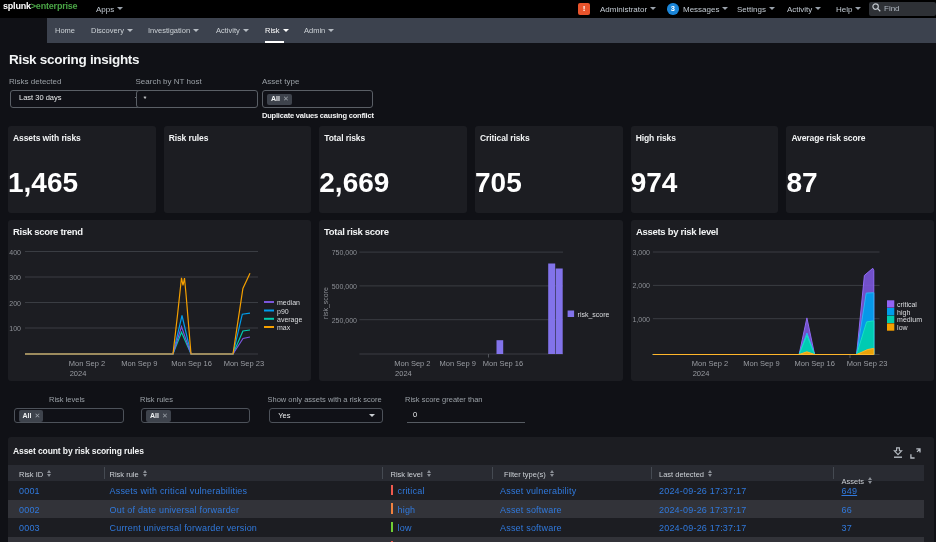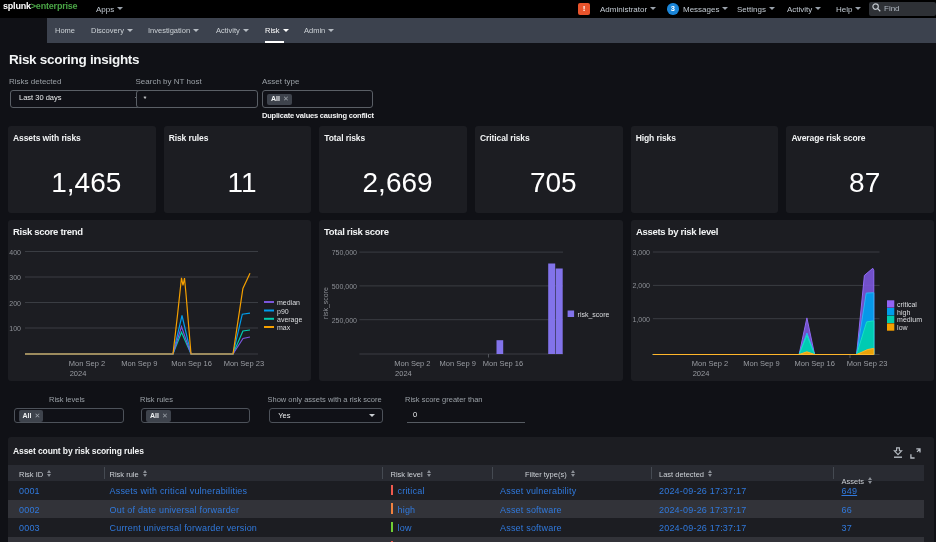--- a/index.html
+++ b/index.html
@@ -23,21 +23,21 @@
   
   #heading { position:absolute; left:9px; top:52px; font-size:13.5px; font-weight:bold; color:#f2f4f5; letter-spacing:-0.3px; }
   .flabel { position:absolute; font-size:8px; color:#9aa0a6; white-space:nowrap; }
   .finput { position:absolute; height:17.5px; background:#101117; border:1px solid #5a5f66; border-radius:3px; color:#eceeef; font-size:7.5px; }
   .token { display:inline-block; background:#3e434c; border-radius:2px; color:#f0f2f3; font-size:7px; font-weight:bold; padding:1.5px 3px 2px 4px; margin-left:4px; margin-top:2.5px; }
   .token .x { color:#9ba1a8; font-weight:normal; margin-left:3px; font-size:7px; }
   #dupwarn { position:absolute; left:262px; top:111px; font-size:7.5px; font-weight:bold; color:#f4f5f6; letter-spacing:-0.2px; }
   
   .kpi { position:absolute; top:126px; width:147.6px; height:87px; background:#1c1d22; border-radius:3px; }
   .kpi .t { position:absolute; left:5px; top:7px; font-size:8.5px; font-weight:bold; color:#f2f4f5; letter-spacing:-0.1px; }
-  .kpi .v { position:absolute; left:13px; right:4px; top:43px; text-align:center; font-size:28px; font-weight:normal; color:#fff; line-height:28px; }
+  .kpi .v { position:absolute; left:0; right:4px; top:43px; text-align:left; font-size:28px; font-weight:bold; color:#fff; line-height:28px; }
   
   .chart { position:absolute; top:220px; width:303.3px; height:161px; background:#1c1d22; border-radius:3px; }
   
   .f2label { position:absolute; font-size:7.5px; color:#9aa0a6; white-space:nowrap; }
   .f2input { position:absolute; top:408px; height:14.5px; background:#101117; border:1px solid #4d525a; border-radius:3px; color:#eceeef; font-size:7.5px; }
   
   #tablepanel { position:absolute; left:8px; top:437px; width:926px; height:105px; background:#1c1d22; border-radius:3px 3px 0 0; }
   #tablepanel .title { position:absolute; left:5px; top:9px; font-size:8.5px; font-weight:bold; color:#f2f4f5; letter-spacing:-0.1px; }
   #thead { position:absolute; left:0; top:28px; width:916px; height:16px; background:#292b32; }
   .th { position:absolute; top:4.5px; font-size:7.5px; color:#ccd0d5; white-space:nowrap; }
@@ -97,32 +97,32 @@
   <span class="token">All<span class="x">✕</span></span>
 </div>
 <div id="dupwarn">Duplicate values causing conflict</div>
 
 <div class="kpi" style="left:8px;">
     <div class="t">Assets with risks</div>
     <div class="v">1,465</div>
   </div>
 <div class="kpi" style="left:163.7px;">
     <div class="t">Risk rules</div>
-    <div class="v">11</div>
   </div>
 <div class="kpi" style="left:319.3px;">
     <div class="t">Total risks</div>
     <div class="v">2,669</div>
   </div>
 <div class="kpi" style="left:475px;">
     <div class="t">Critical risks</div>
     <div class="v">705</div>
   </div>
 <div class="kpi" style="left:630.7px;">
     <div class="t">High risks</div>
+    <div class="v">974</div>
   </div>
 <div class="kpi" style="left:786.4px;">
     <div class="t">Average risk score</div>
     <div class="v">87</div>
   </div>
 
 <div class="chart" id="chart1" style="left:8px;">
 <svg width="303" height="161" viewBox="0 0 303 161" style="position:absolute;left:0;top:0;">
   <text x="5" y="15" font-size="9.5" font-weight="bold" fill="#f2f4f5" letter-spacing="-0.3">Risk score trend</text>
   <g stroke="#3a3d43" stroke-width="1">
@@ -257,21 +257,21 @@
       <path d="M3.6,0.9 L6.4,0.9 L6.4,3.8 L8.6,3.8 L5,7.6 L1.4,3.8 L3.6,3.8 Z" fill="none" stroke="#b6bcc3" stroke-width="1.1"></path>
       <line x1="1" y1="10.2" x2="9" y2="10.2" stroke="#b6bcc3" stroke-width="1.4"></line>
     </svg>
   <svg style="position:absolute; left:901.5px; top:10.5px;" width="11" height="11" viewBox="0 0 11 11">
       <path d="M6.3,0.9 L10,0.9 L10,4.6 M9.8,1.1 L7,3.9 M4.6,10 L0.9,10 L0.9,6.3" fill="none" stroke="#b6bcc3" stroke-width="1.3"></path>
     </svg>
   <div id="thead">
     <div class="th" style="left:11px;">Risk ID<span class="sorticon"><i class="up"></i><i class="dn"></i></span></div>
     <div class="th" style="left:101.5px;">Risk rule<span class="sorticon"><i class="up"></i><i class="dn"></i></span></div>
     <div class="th" style="left:382.5px;">Risk level<span class="sorticon"><i class="up"></i><i class="dn"></i></span></div>
-    <div class="th" style="left:517px;">Filter type(s)<span class="sorticon"><i class="up"></i><i class="dn"></i></span></div>
+    <div class="th" style="left:496px;">Filter type(s)<span class="sorticon"><i class="up"></i><i class="dn"></i></span></div>
     <div class="th" style="left:651px;">Last detected<span class="sorticon"><i class="up"></i><i class="dn"></i></span></div>
     <div class="th" style="left:833.5px;margin-top:7px;">Assets<span class="sorticon"><i class="up"></i><i class="dn"></i></span></div>
     <div class="thdiv" style="left:95.5px;"></div>
     <div class="thdiv" style="left:373.5px;"></div>
     <div class="thdiv" style="left:483.5px;"></div>
     <div class="thdiv" style="left:642.5px;"></div>
     <div class="thdiv" style="left:825px;"></div>
   </div>
   <div class="trow" style="top:44px;">
     <div class="td" style="left:11px;">0001</div>

